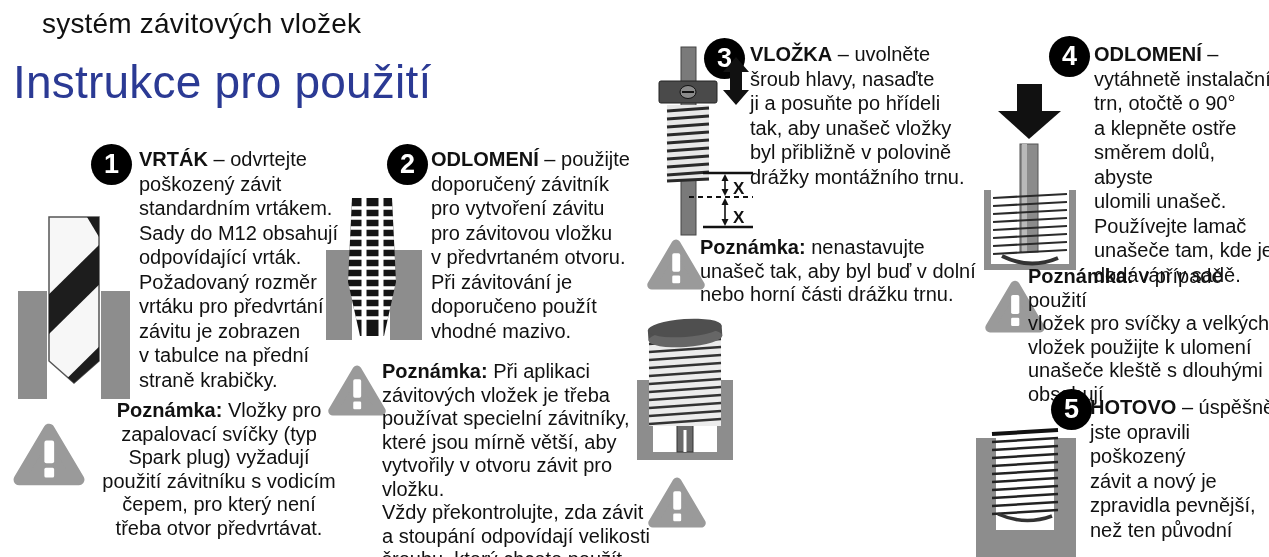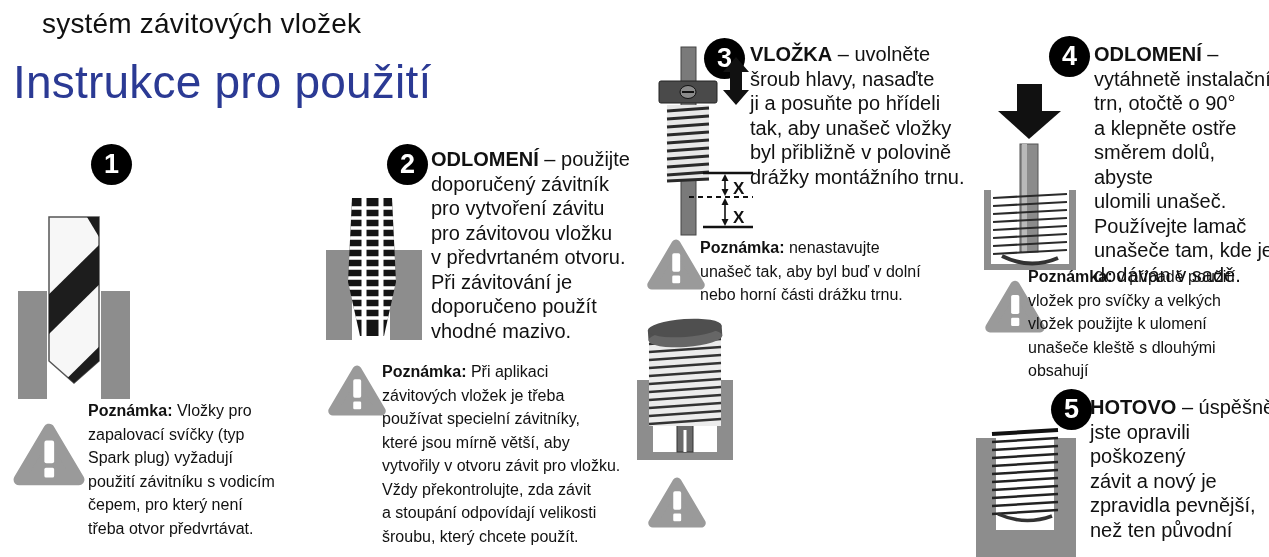--- a/index.html
+++ b/index.html
@@ -10,34 +10,47 @@
   .abs{position:absolute;}
   .subtitle{font-size:28px;letter-spacing:0.2px;color:#111;}
   .title{font-size:46px;color:#2b3a94;letter-spacing:0.2px;}
   .badge{
     width:41px;height:41px;border-radius:50%;background:#000;color:#fff;
     display:flex;align-items:center;justify-content:center;
     font-size:27px;font-weight:bold;
   }
   .step-text{font-size:20px;line-height:24.5px;color:#111;}
   .step-text b{font-weight:bold;}
-  .note-text{font-size:16px;line-height:23.5px;color:#111;}
+  .note-text{font-size:20px;line-height:23.5px;color:#111;}
   .pre{white-space:pre-line;}
   svg{display:block;}
 </style>
 </head>
 <body>
 
 <div class="canvas">
 
   <div class="abs subtitle" style="left:42px;top:8px;">systém závitových vložek</div>
   <div class="abs title" style="left:13px;top:55px;">Instrukce pro použití</div>
 
   <div class="abs badge" style="left:91px;top:144px;">
     <span>1</span>
+  </div>
+  <div class="abs step-text" style="left:139px;top:147px;width:220px;">
+    <b>VRTÁK</b>
+    <span class="pre">– odvrtejte
+poškozený závit
+standardním vrtákem.
+Sady do M12 obsahují
+odpovídající vrták.
+Požadovaný rozměr
+vrtáku pro předvrtání
+závitu je zobrazen
+v tabulce na přední
+straně krabičky.</span>
   </div>
 
   <svg class="abs" style="left:4px;top:213px;" width="128" height="192" viewBox="0 0 128 192">
     <rect x="14" y="78" width="29" height="108" fill="#8d8d8d"></rect>
     <rect x="97" y="78" width="29" height="108" fill="#8d8d8d"></rect>
     <clipPath id="drillClip">
         <path d="M45,4 H95 V148 L70,170 L45,148 Z"></path>
       </clipPath>
     <path d="M45,4 H95 V148 L70,170 L45,148 Z" fill="#f7f7f7" stroke="#555" stroke-width="1.5"></path>
     <g clip-path="url(#drillClip)">
@@ -45,21 +58,21 @@
       <path d="M30,198 L111,118 L133,136 L52,216 Z" fill="#1d1d1d"></path>
       <path d="M95,4 h-12 l12,20 Z" fill="#1d1d1d"></path>
     </g>
   </svg>
 
   <svg class="abs" style="left:12px;top:421px;" width="74" height="68" viewBox="0 0 72 66">
     <path d="M36 8 L65 57 H7 Z" fill="#9a9a9a" stroke="#9a9a9a" stroke-width="11" stroke-linejoin="round"></path>
     <rect x="31.5" y="19" width="9.5" height="22" rx="2" fill="#fff"></rect>
     <rect x="31.5" y="45.5" width="9.5" height="9.5" rx="1.5" fill="#fff"></rect>
   </svg>
-  <div class="abs note-text" style="left:88px;top:399px;width:262px;">
+  <div class="abs note-text" style="left:88px;top:399px;width:262px;text-align:center;">
     <b>Poznámka:</b>
     <span class="pre">Vložky pro
 zapalovací svíčky (typ
 Spark plug) vyžadují
 použití závitníku s vodicím
 čepem, pro který není
 třeba otvor předvrtávat.</span>
   </div>
 
   <div class="abs badge" style="left:387px;top:144px;">

